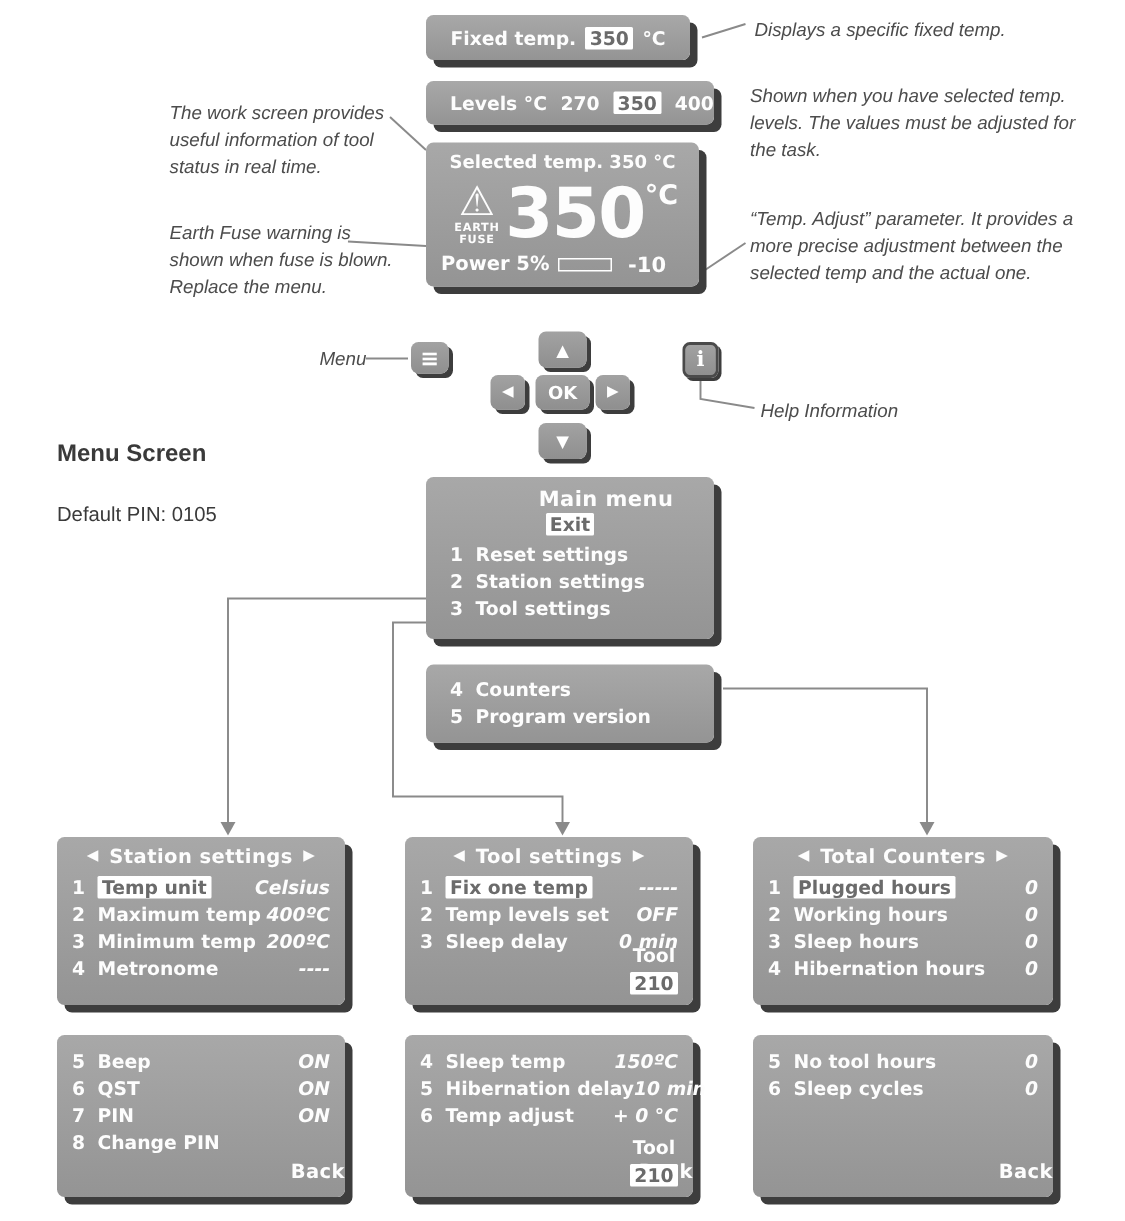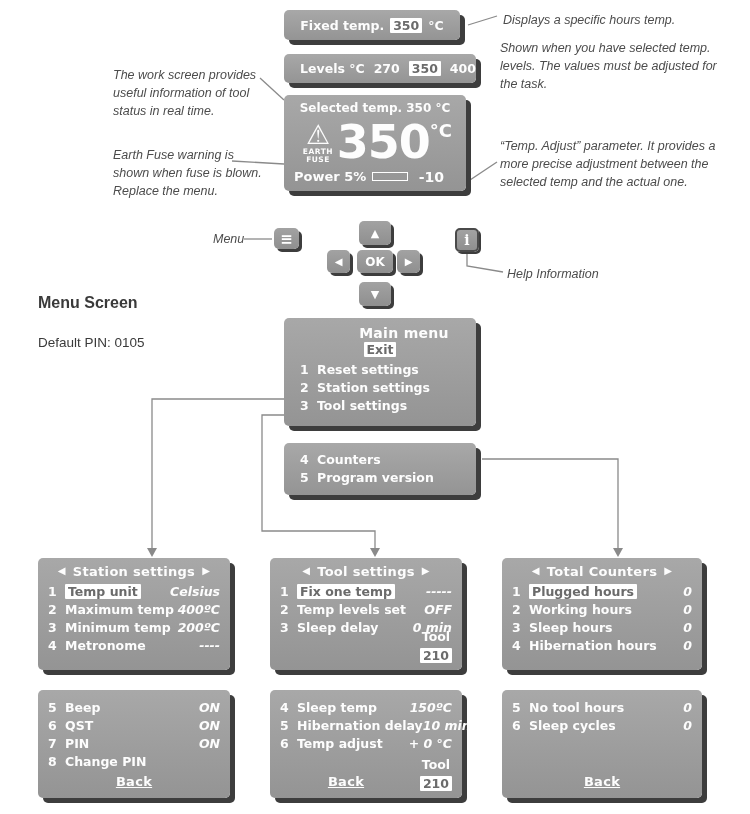--- a/index.html
+++ b/index.html
@@ -17,21 +17,21 @@
     box-shadow:5px 5px 0 #3d3d3d;
     color:#fdfdfd;
     font-family:"DejaVu Sans", sans-serif;font-weight:bold;
   }
   .screen-row{display:flex;align-items:center;height:18px;padding:0 10px;font-size:12.5px;white-space:nowrap;}
   .num{width:17px;flex:none;}
   .val{margin-left:auto;font-style:italic;}
   .hl{background:#ffffff;color:#6b6b6b;padding:0 3px;border-radius:1px;}
   .title-bar{display:flex;justify-content:center;align-items:center;gap:7px;padding-top:6px;font-size:13px;letter-spacing:.3px;height:20px;box-sizing:border-box;}
   .tri{font-size:10px;line-height:1;}
-  .center-abs{position:absolute;left:0;right:0;text-align:center;text-decoration:underline;}
+  .center-abs{position:absolute;left:0;right:0;text-align:right;}
   
   .flexcenter{display:flex;align-items:center;justify-content:center;height:100%;gap:6px;font-size:12.5px;}
   
   #work .hdr{text-align:center;padding-top:6px;font-size:12px;}
   #work .big{position:absolute;right:14px;top:24px;display:flex;align-items:flex-start;line-height:1;}
   #work .big .digits{font-size:46px;letter-spacing:-1px;}
   #work .big .bigunit{font-size:18px;margin-top:3px;}
   #work .adjust{position:absolute;right:22px;top:74px;font-size:14px;}
   #work .fuse{position:absolute;left:14px;top:26px;text-align:center;width:40px;line-height:1;}
   #work .fuse .warn{font-size:27px;display:block;}
@@ -72,22 +72,22 @@
     <polyline points="284,415 262,415 262,531 375,531 375,549"></polyline>
     <polyline points="482,459 618,459 618,549"></polyline>
   </g>
   <g fill="#8a8a8a">
     <polygon points="147,548 157,548 152,557"></polygon>
     <polygon points="370,548 380,548 375,557"></polygon>
     <polygon points="613,548 623,548 618,557"></polygon>
   </g>
 </svg>
 
-<div class="ann" style="left:503px;top:12px;width:200px;">Displays a specific hours temp.</div>
-<div class="ann" style="left:500px;top:40px;width:225px;">Shown when you have selected temp. levels. The values must be adjusted for the task.</div>
+<div class="ann" style="left:503px;top:12px;width:200px;">Displays a specific fixed temp.</div>
+<div class="ann" style="left:500px;top:56px;width:225px;">Shown when you have selected temp. levels. The values must be adjusted for the task.</div>
 <div class="ann" style="left:113px;top:67px;width:152px;">The work screen provides useful information of tool status in real time.</div>
 <div class="ann" style="left:113px;top:147px;width:150px;">Earth Fuse warning is shown when fuse is blown. Replace the menu.</div>
 <div class="ann" style="left:500px;top:138px;width:218px;">“Temp. Adjust” parameter. It provides a more precise adjustment between the selected temp and the actual one.</div>
 <div class="ann" style="left:213px;top:231px;">Menu</div>
 <div class="ann" style="left:507px;top:266px;">Help Information</div>
 
 <div class="h1" style="left:38px;top:294px;">Menu Screen</div>
 <div class="h2" style="left:38px;top:335px;">Default PIN: 0105</div>
 
 <div class="screen" style="left:284px;top:10px;width:176px;height:30px;">

